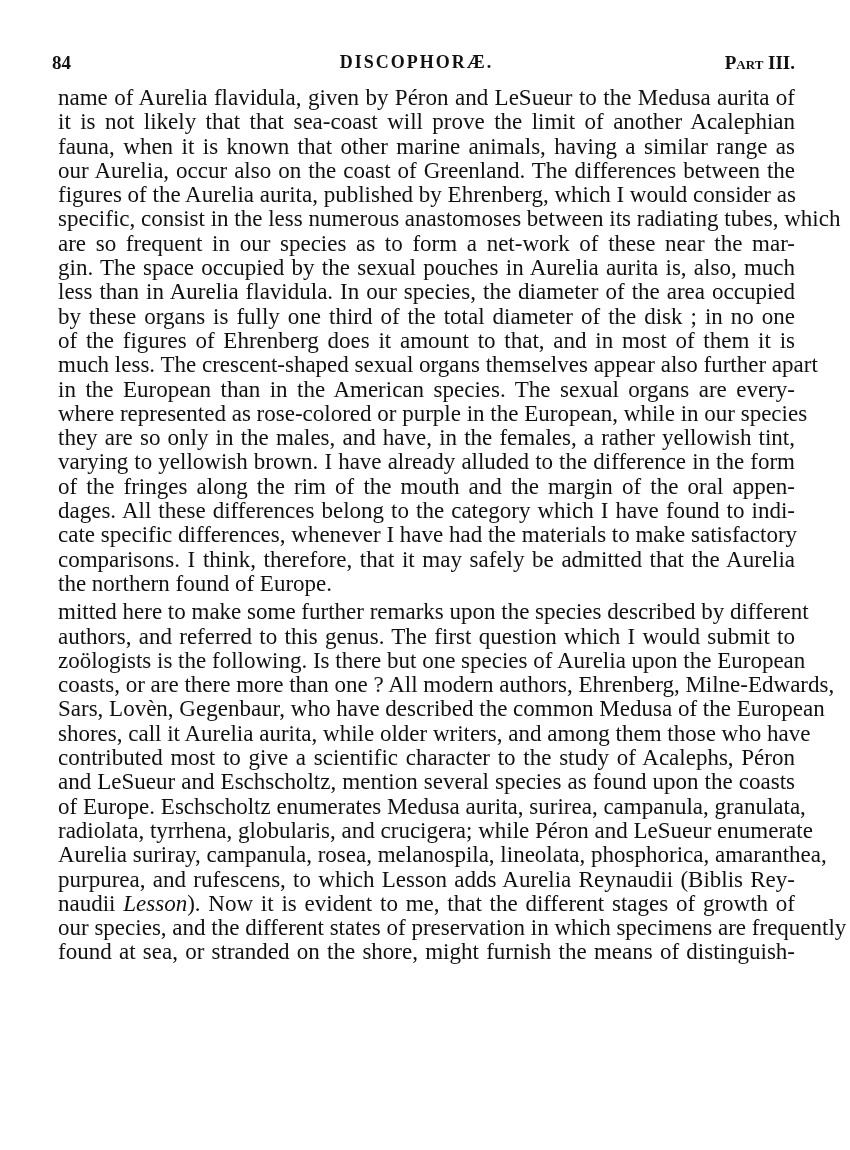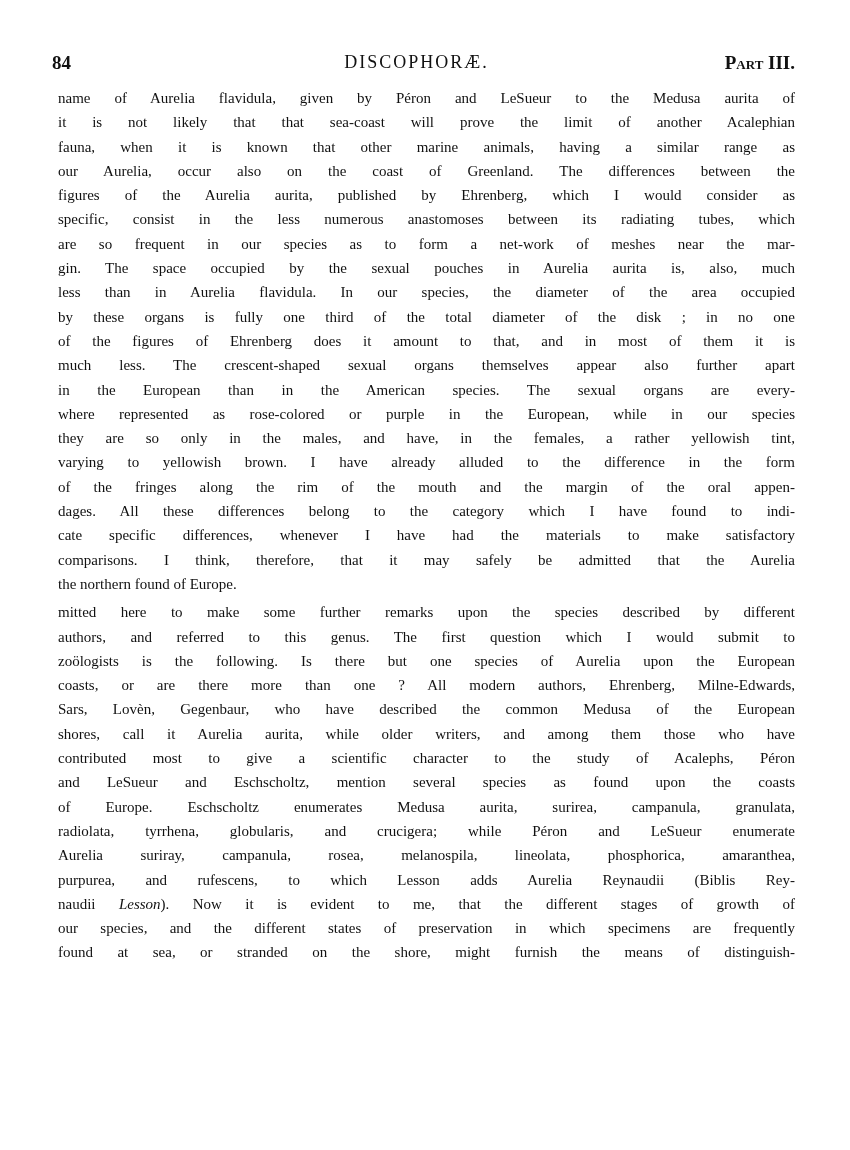--- a/index.html
+++ b/index.html
@@ -29,21 +29,21 @@
       left: 14px;
       top: 0;
     }
     .running-title {
       position: absolute;
       left: 0;
       right: 0;
       top: 0;
       text-align: center;
       letter-spacing: 2px;
-      font-weight: normal;
+      font-weight: bold;
       font-size: 18px;
     }
     .part-label {
       position: absolute;
       right: 0;
       top: 0;
       font-weight: bold;
       text-align: center;
     }
     .part-label .sc {
@@ -52,21 +52,21 @@
     .body-text {
       position: absolute;
       top: 86px;
       left: 58px;
       width: 737px;
     }
     .line {
       display: block;
       height: 24.3px;
       line-height: 24.3px;
-      font-size: 15px;
+      font-size: 23px;
       text-align: justify;
       text-align-last: justify;
       white-space: nowrap;
       overflow: visible;
     }
     .line.last {
       text-align-last: left;
     }
     .line.indent {
       padding-left: 19px;
@@ -91,21 +91,21 @@
 </div>
 
 <div class="body-text" id="body-text">
     <div>
       <span class="line">name of Aurelia flavidula, given by Péron and LeSueur to the Medusa aurita of</span>
       <span class="line">it is not likely that that sea-coast will prove the limit of another Acalephian</span>
       <span class="line">fauna, when it is known that other marine animals, having a similar range as</span>
       <span class="line">our Aurelia, occur also on the coast of Greenland.  The differences between the</span>
       <span class="line">figures of the Aurelia aurita, published by Ehrenberg, which I would consider as</span>
       <span class="line">specific, consist in the less numerous anastomoses between its radiating tubes, which</span>
-      <span class="line">are so frequent in our species as to form a net-work of meshes near the mar-</span>
+      <span class="line">are so frequent in our species as to form a net-work of these near the mar-</span>
       <span class="line">gin.  The space occupied by the sexual pouches in Aurelia aurita is, also, much</span>
       <span class="line">less than in Aurelia flavidula.  In our species, the diameter of the area occupied</span>
       <span class="line">by these organs is fully one third of the total diameter of the disk ; in no one</span>
       <span class="line">of the figures of Ehrenberg does it amount to that, and in most of them it is</span>
       <span class="line">much less.  The crescent-shaped sexual organs themselves appear also further apart</span>
       <span class="line">in the European than in the American species.  The sexual organs are every-</span>
       <span class="line">where represented as rose-colored or purple in the European, while in our species</span>
       <span class="line">they are so only in the males, and have, in the females, a rather yellowish tint,</span>
       <span class="line">varying to yellowish brown.  I have already alluded to the difference in the form</span>
       <span class="line">of the fringes along the rim of the mouth and the margin of the oral appen-</span>

